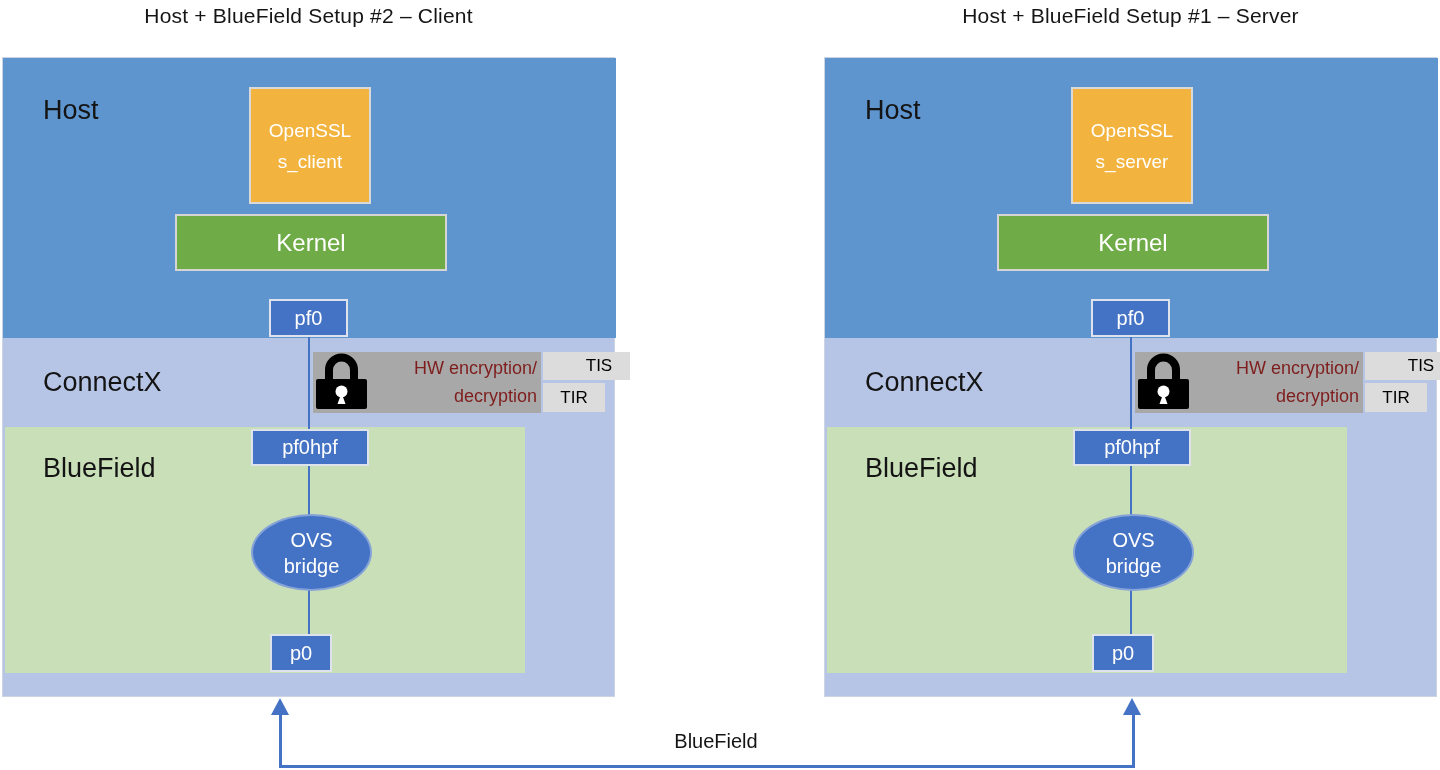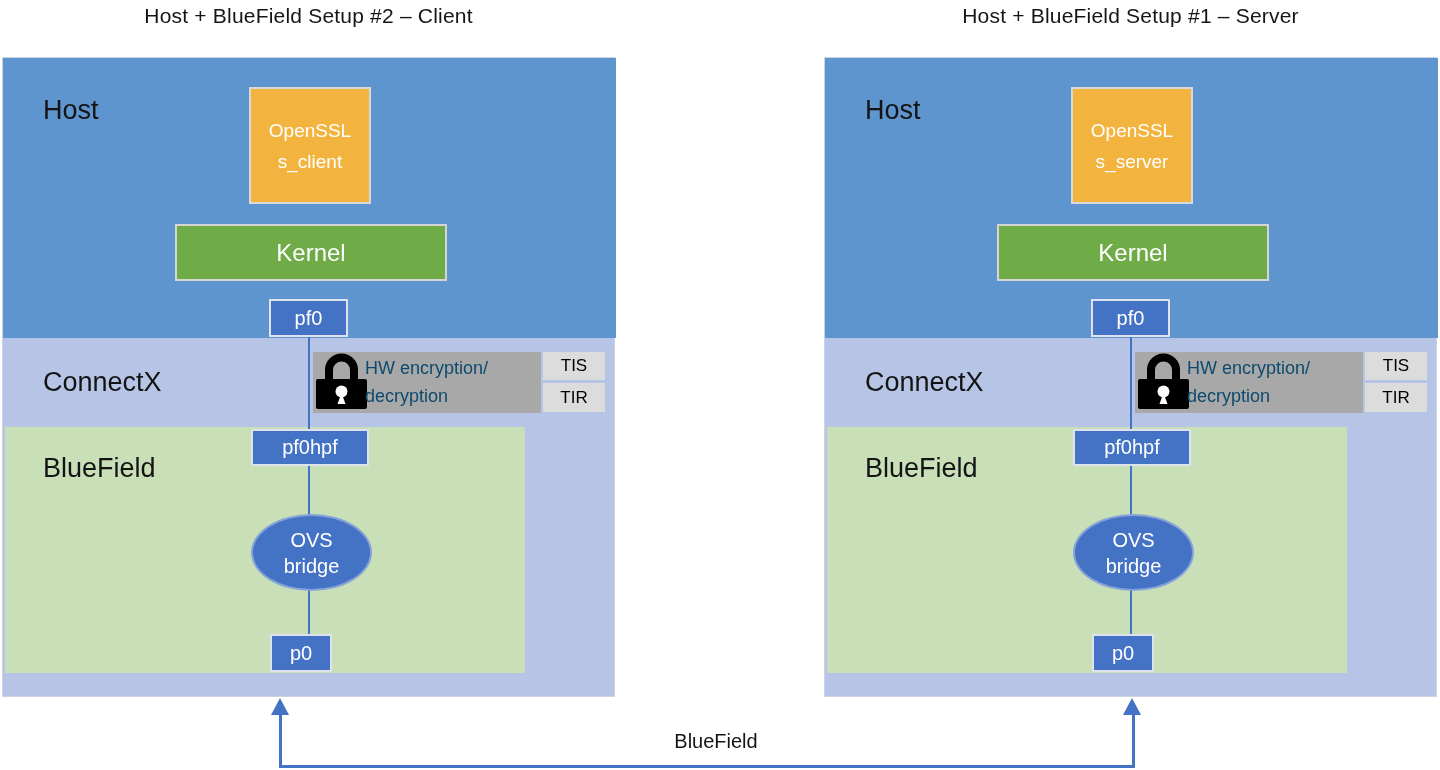--- a/index.html
+++ b/index.html
@@ -14,35 +14,35 @@
   .zone-label{position:absolute;font-size:27px;color:#141414;line-height:1.1;}
   .host-label{left:40px;top:38px;}
   .connectx-label{left:40px;top:310px;}
   .bluefield-label{left:40px;top:396px;}
   .openssl-box{position:absolute;left:246px;top:29px;width:122px;height:117px;
        background:#f3b43f;border:2px solid #d9d9d9;box-sizing:border-box;
        display:flex;flex-direction:column;align-items:center;justify-content:center;
        color:#fff;font-size:19px;line-height:31px;}
   .kernel-box{position:absolute;left:172px;top:156px;width:272px;height:57px;
        background:#6fab47;border:2px solid #d5d5d5;box-sizing:border-box;
-       display:flex;align-items:center;justify-content:center;color:#fff;font-size:24px;margin-top:10px;}
+       display:flex;align-items:center;justify-content:center;color:#fff;font-size:24px;}
   .vline{position:absolute;left:304.5px;top:277px;width:2.5px;height:301px;background:#4472c4;}
   .port-box{position:absolute;background:#4472c4;border:2px solid #dde2ec;box-sizing:border-box;
        display:flex;align-items:center;justify-content:center;color:#fff;font-size:20px;text-align:center;}
   .pf0-box{left:266px;top:241px;width:79px;height:38px;}
   .pf0hpf-box{left:248px;top:371px;width:118px;height:37px;}
   .p0-box{left:267px;top:576px;width:62px;height:38px;}
   .bluefield-box{position:absolute;left:2px;top:369px;width:520px;height:246px;background:#c9dfb7;}
   .hw-box{position:absolute;left:310px;top:294px;width:228px;height:61px;background:#a8a8a8;}
-  .hw-text{position:absolute;left:52px;top:2px;width:172px;text-align:left;
-       font-size:18px;line-height:28px;color:#0c4a6e;}
+  .hw-text{position:absolute;left:52px;top:2px;width:172px;text-align:right;
+       font-size:18px;line-height:28px;color:#7f1d1d;}
   .lock{position:absolute;left:2px;top:1px;}
   .sidecell{position:absolute;left:540px;width:62px;background:#dcdcdc;
        display:flex;align-items:center;justify-content:center;font-size:17px;color:#000;}
-  .tis-box{top:294px;height:28px;}
+  .tis-box{top:294px;height:28px;padding-left:25px;}
   .tir-box{top:325px;height:29px;}
   .ovs-ellipse{position:absolute;left:248px;top:456px;width:121px;height:77px;
        background:#4472c4;border-radius:50%;border:2px solid rgba(255,255,255,.35);
        box-sizing:border-box;display:flex;flex-direction:column;align-items:center;
        justify-content:center;color:#fff;font-size:20px;line-height:26px;}
   
   .conn-line{position:absolute;background:#4472c4;}
   .conn-left-v{left:279px;top:712px;width:2.5px;height:55px;}
   .conn-right-v{left:1132px;top:712px;width:2.5px;height:55px;}
   .conn-h{left:279px;top:765px;width:856px;height:2.5px;}

